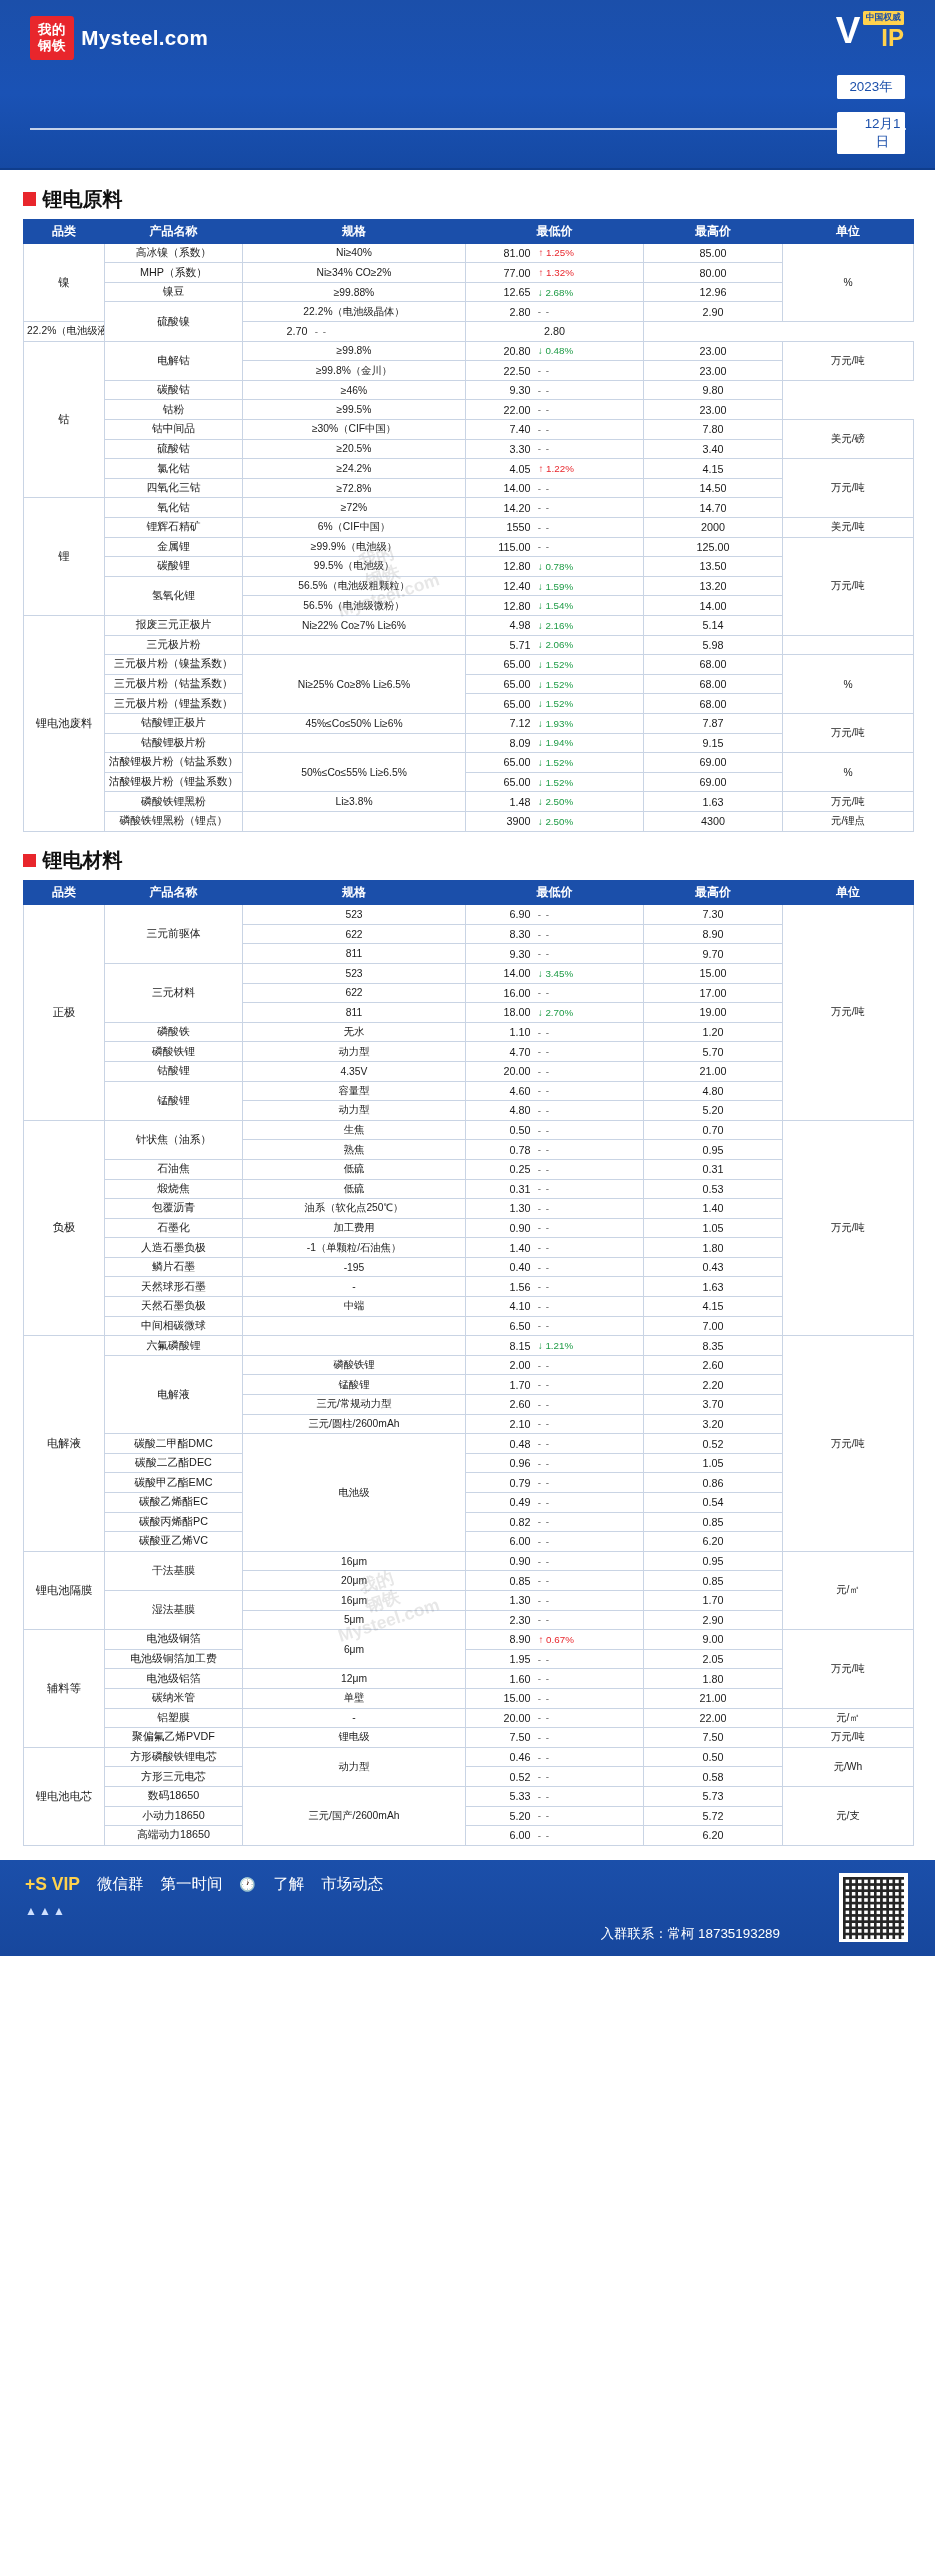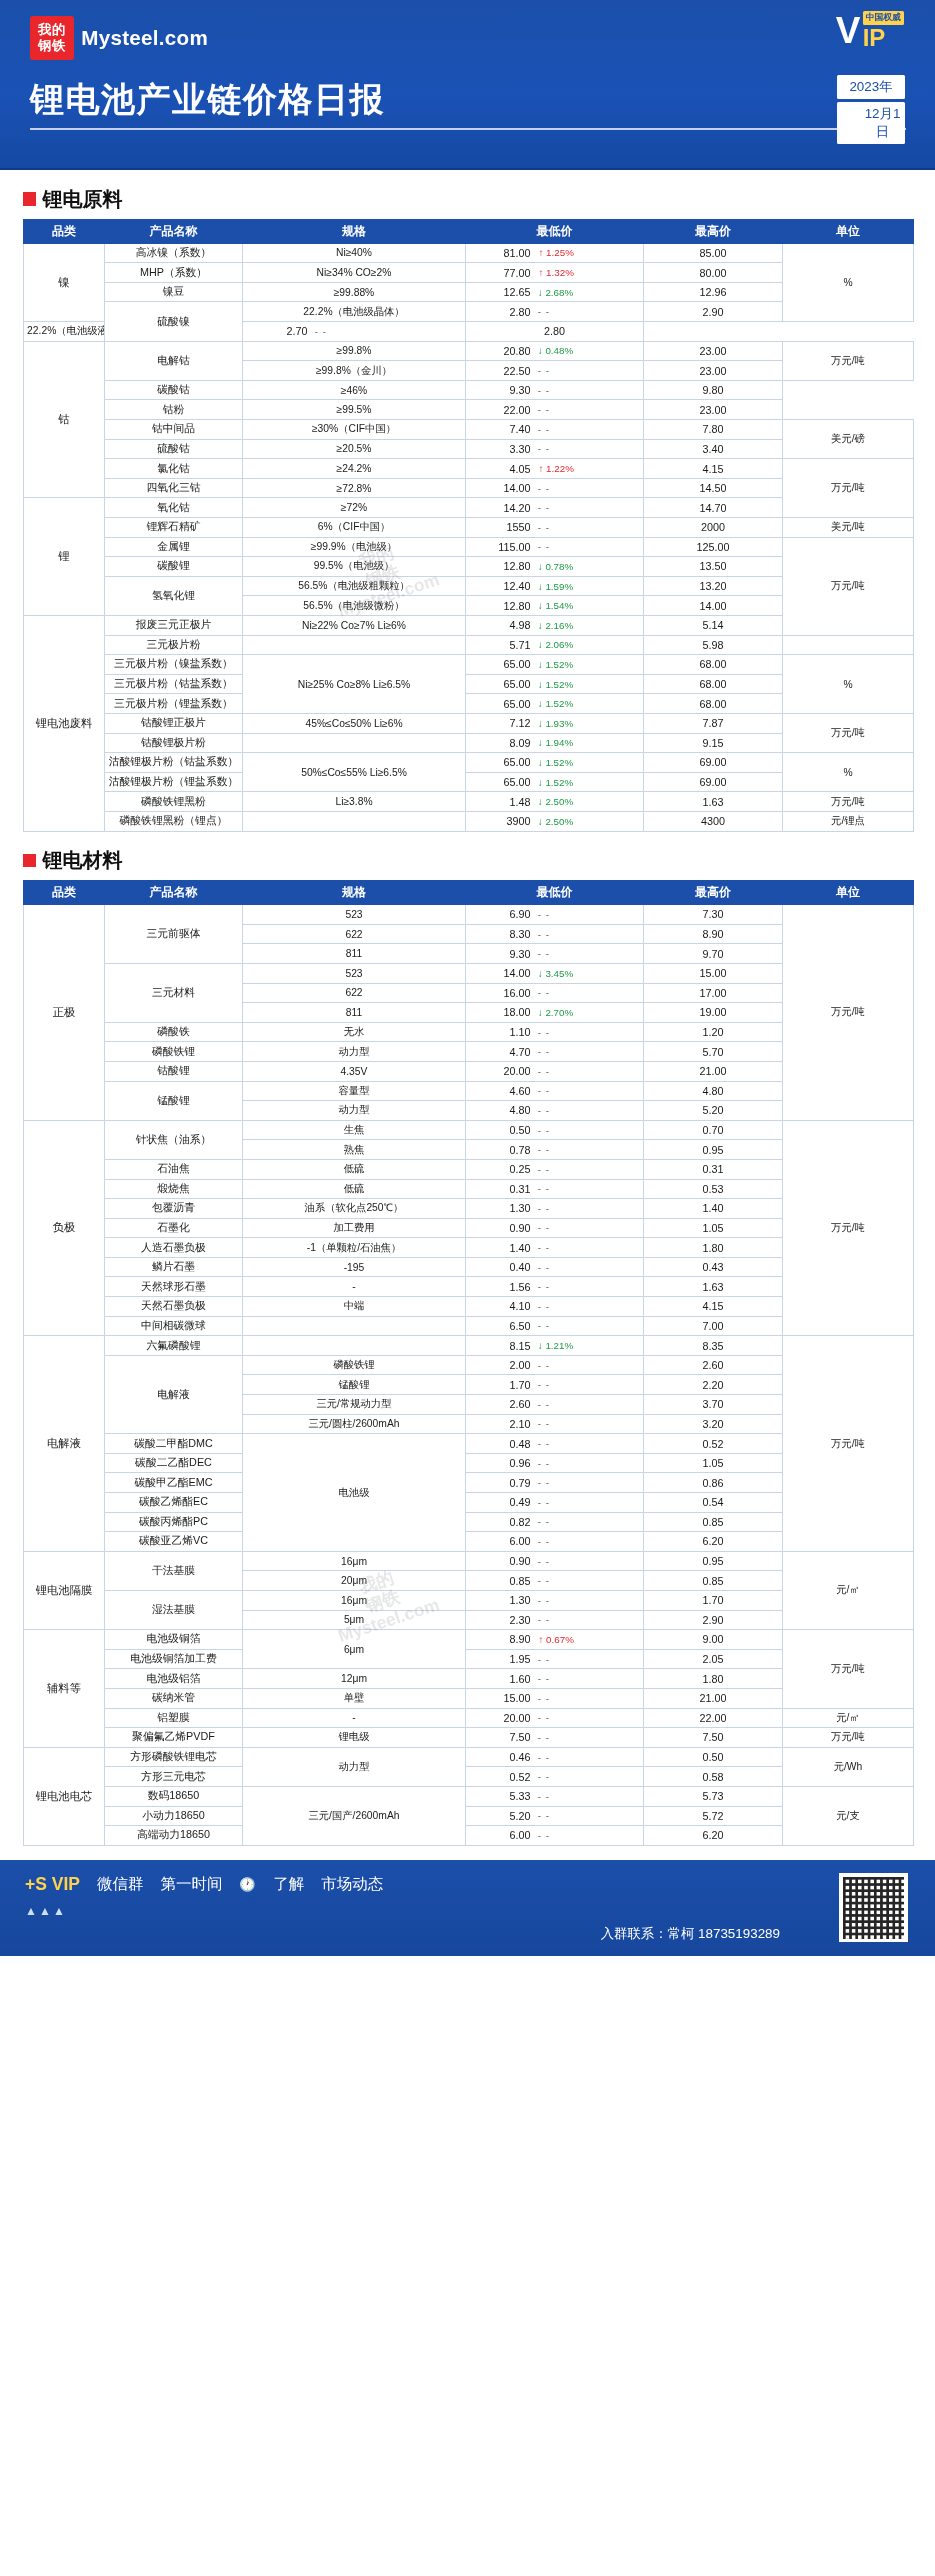--- a/index.html
+++ b/index.html
@@ -37,41 +37,41 @@
     letter-spacing:0.3px;
   }
   .vip {
     position:absolute; right: 31px; top: 11.3px; display:flex; align-items:center;
   }
   .vip-v {
     font-size: 37px; font-weight: bold; color:#ffffff; line-height:1;
     letter-spacing:-1px;
   }
   .vip-tag {
-    margin-left:3.1px; display:flex; flex-direction:column; align-items:flex-start;
+    margin-left:3.1px; display:flex; flex-direction:column; align-items:flex-end;
   }
   .vip-tag .t1{
     background:#ffd24d; color:#1b4faa; font-size:8.8px; padding:1px 3.1px; border-radius:1.5px;
     font-weight:bold;
   }
   .vip-tag .t2{
     color:#ffd24d; font-size:24px; font-weight:bold; line-height:1; margin-top:1px;
   }
   .title-main {
     position:absolute; left:30px; top: 77px;
     color:#ffffff; font-size: 34px; font-weight: bold; letter-spacing: 1.5px;
   }
   .date-box {
     position:absolute; right:30px; top: 75px; width: 68px;
   }
   .date-box div {
     background:#ffffff; color:#1b4faa; font-size:13.4px; text-align:center;
     padding:3.1px 0; border-radius:1.5px;
   }
-  .date-box div + div { margin-top:3px;padding-left:23px; }
+  .date-box div + div { margin-top:13px;padding-left:23px; }
   .header-underline{
     position:absolute; left:30px; top: 128px; width: 876px; height:2.1px; background:rgba(255,255,255,.75);
   }
 
   
   .section-title{
     display:flex; align-items:center; margin: 15.5px 0 6.2px 23px;
   }
   .section-title .sq{
     width: 13.4px; height:13.4px; background:#e8262c; margin-right:6.2px;
@@ -170,21 +170,20 @@
       <div class="logo-badge">我的<br>钢铁</div>
       <div class="logo-text">Mysteel.com</div>
     </div>
     <div class="vip">
       <div class="vip-v">V</div>
       <div class="vip-tag">
         <div class="t1">中国权威</div>
         <div class="t2">IP</div>
       </div>
     </div>
-    <div class="title-main">锂电池产业链价格日报</div>
     <div class="header-underline"></div>
     <div class="date-box">
       <div>2023年</div>
       <div>12月1日</div>
     </div>
   </div>
 
   <div id="sections">
       <div class="section-title">
         <span class="sq"></span>

